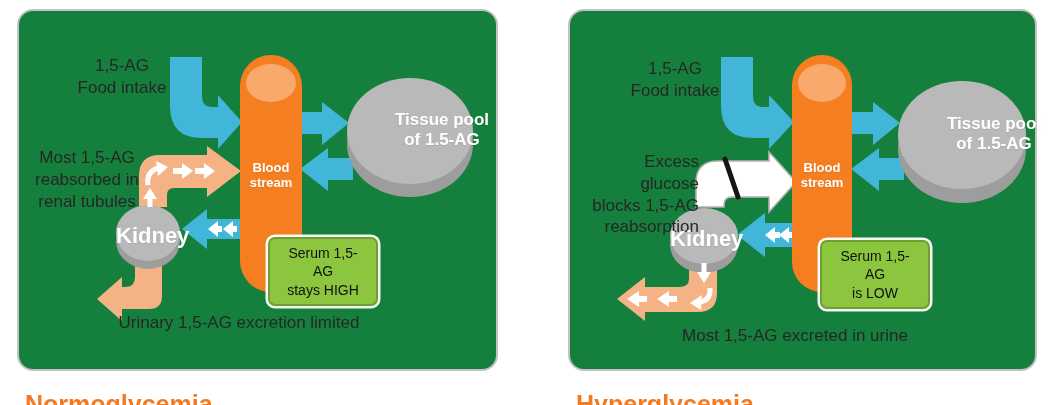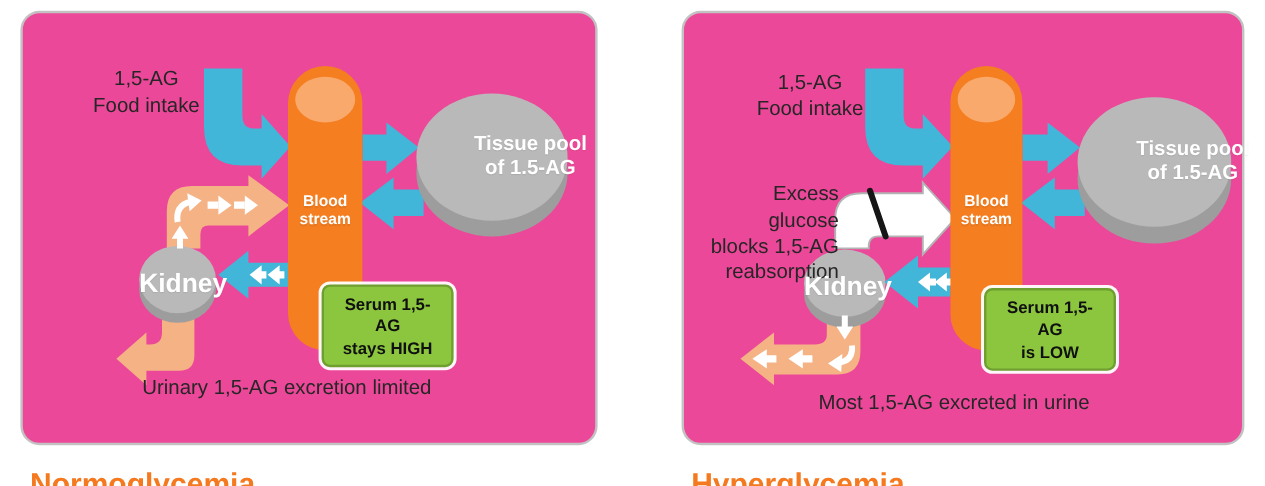--- a/index.html
+++ b/index.html
@@ -4,39 +4,39 @@
 <style>
   :root{
     --blue:#41B6D9; --orange:#F47E20; --orange-light:#F9A96C; --peach:#F5B285;
     --gray-node:#B9B9B9; --gray-node-dark:#9D9D9D; --green:#8CC63E; --green-border:#6F9F30;
     --title-orange:#F4791F; --text:#262626; --panel-border:#C2C2C2;
   }
   html,body{margin:0;padding:0;background:#fff;}
   .canvas{position:relative;width:1054px;height:405px;background:#fff;
           font-family:"Liberation Sans",sans-serif;overflow:hidden;}
   .panel{position:absolute;top:9px;height:362px;border:2px solid var(--panel-border);
-         border-radius:16px;background:#ec4899;box-sizing:border-box;}
+         border-radius:16px;background:#15803d;box-sizing:border-box;}
   .panel-svg{position:absolute;left:0;top:0;}
   .f-blue{fill:var(--blue)} .f-orange{fill:var(--orange)} .f-orange-light{fill:var(--orange-light)}
   .f-peach{fill:var(--peach)} .f-gray{fill:var(--gray-node)} .f-gray-dark{fill:var(--gray-node-dark)}
   .f-white{fill:#fff}
   .outline-arrow{fill:#fff;stroke:#b3b3b3;stroke-width:1.6;}
   .slash{stroke:#161616;stroke-width:5;stroke-linecap:round;}
   .wshaft{stroke:#fff;stroke-width:6;fill:none;}
   .wshaft-thin{stroke:#fff;stroke-width:5;fill:none;}
   .lbl{position:absolute;color:var(--text);font-size:17px;line-height:1.28;white-space:pre-line;}
   .center{text-align:center}.rightal{text-align:right}
   .node-label{position:absolute;color:#fff;font-weight:bold;text-align:center;
               white-space:pre-line;text-shadow:0 1px 1px rgba(0,0,0,0.08);}
   .blood-label{font-size:13px;line-height:1.15;}
   .tissue-label{font-size:17px;line-height:1.2;padding-left:32px;}
   .kidney-label{font-size:22px;}
   .green-box{position:absolute;background:var(--green);border:2.5px solid var(--green-border);
              border-radius:7px;box-shadow:0 0 0 2.5px rgba(255,255,255,0.95);
-             color:#101010;font-weight:bold;font-size:14px;line-height:1.32;text-align:center;
+             color:#101010;font-weight:normal;font-size:14px;line-height:1.32;text-align:center;
              white-space:pre-line;padding:5px 9px;}
   .panel-title{position:absolute;left:-6px;top:351px;background:#fff;
                padding:8px 16px 2px 12px;font-size:25px;font-weight:bold;
                color:var(--title-orange);line-height:1.1;white-space:nowrap;}
 </style>
 </head>
 <body>
 
 <div class="canvas">
 
@@ -84,20 +84,23 @@
       </g>
 
       <g>
         <rect class="f-orange" x="221" y="44" width="62" height="237" rx="31"></rect>
         <ellipse class="f-orange-light" cx="252" cy="72" rx="25" ry="19"></ellipse>
       </g>
     </svg>
 
     <div class="lbl center" style="left:40px;top:44px;width:126px;">1,5-AG
 Food intake</div>
+    <div class="lbl center" style="left:2px;top:136px;width:132px;">Most 1,5-AG
+reabsorbed in
+renal tubules</div>
     <div class="node-label blood-label" style="left:219px;top:150px;width:66px;">Blood
 stream</div>
     <div class="node-label tissue-label" style="left:328px;top:99px;width:126px;">Tissue pool
 of 1.5-AG</div>
     <div class="node-label kidney-label" style="left:97px;top:212px;width:64px;">Kidney</div>
     <div class="green-box" style="left:249px;top:226px;width:88px;">Serum 1,5-AG
 stays HIGH</div>
     <div class="lbl center" style="left:60px;top:301px;width:320px;">Urinary 1,5-AG excretion limited</div>
     <h2 class="panel-title">Normoglycemia</h2>
   </section>

